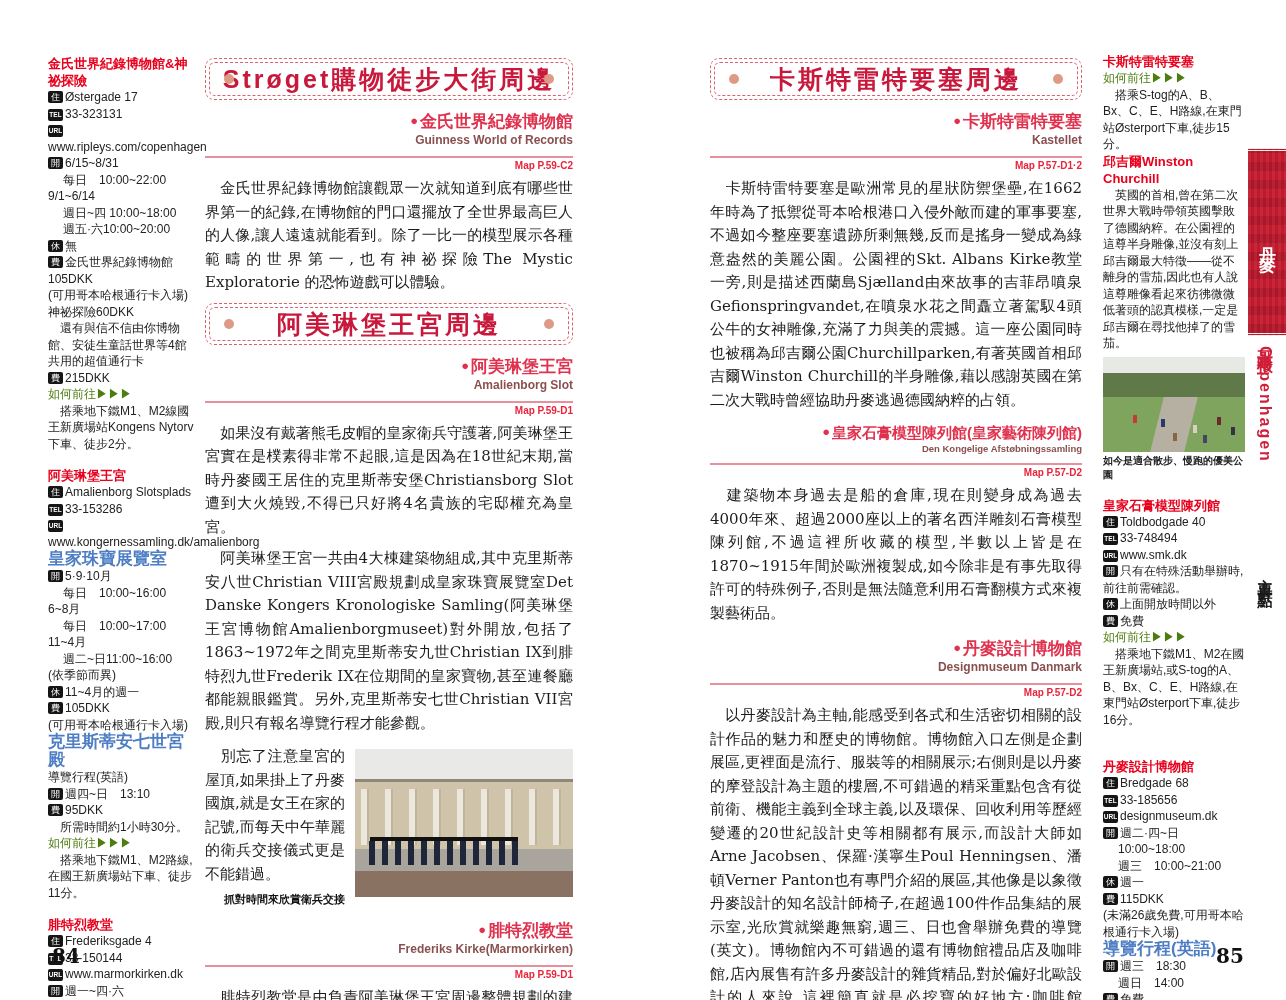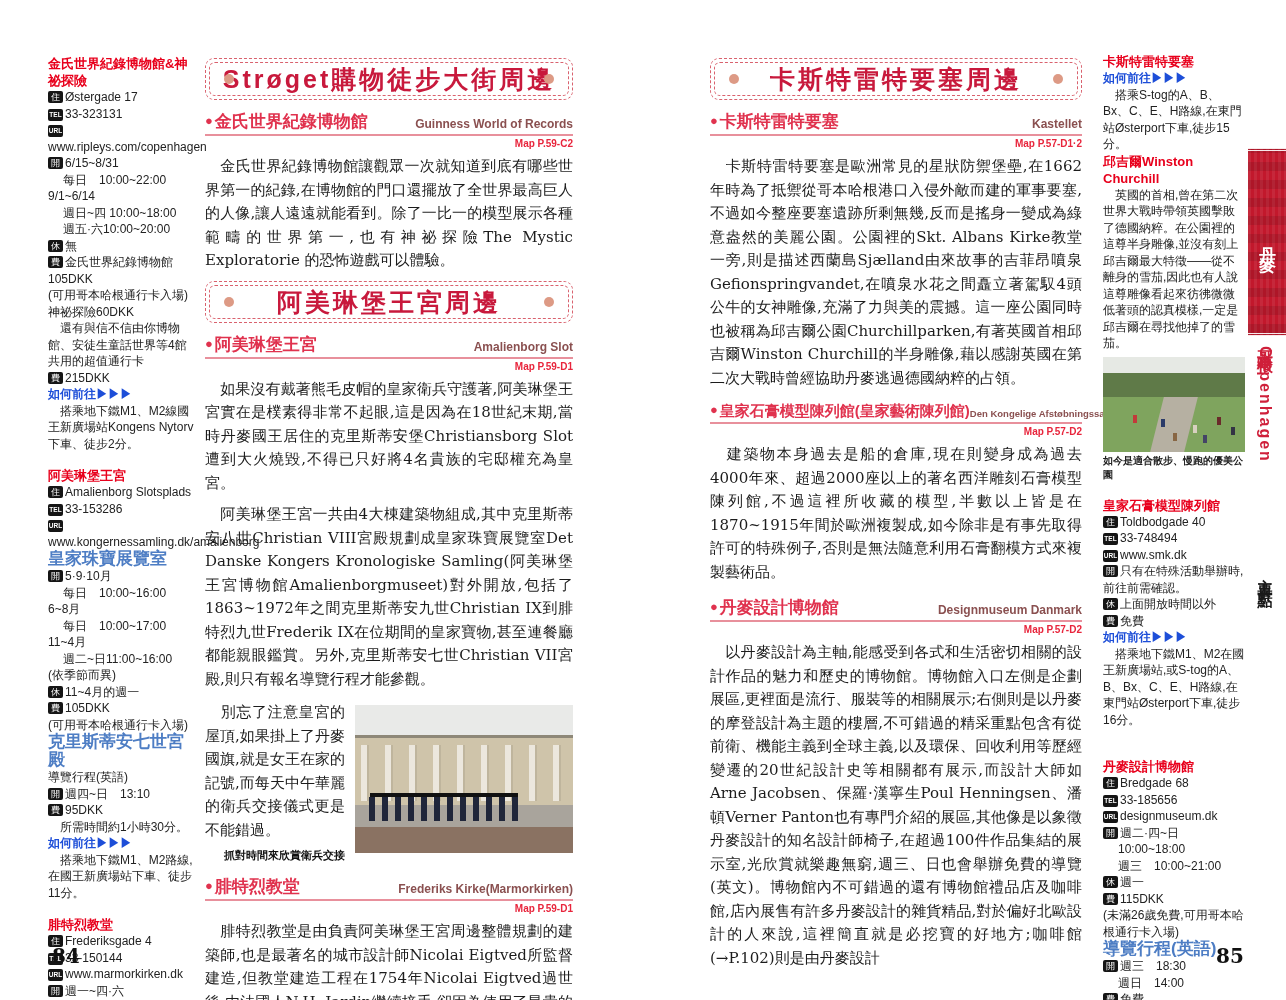--- a/index.html
+++ b/index.html
@@ -17,26 +17,26 @@
   
   .banner{border:1px dashed #d9626e;border-radius:9px;padding:3px;margin:0 0 10px;}
   .banner-in{border:1px dashed #d9626e;border-radius:6px;position:relative;
              text-align:center;color:#c8193c;font-weight:bold;font-size:25px;
              line-height:32px;letter-spacing:3px;font-family:"Liberation Sans",sans-serif;}
   .bdot{position:absolute;top:11px;width:10px;height:10px;border-radius:50%;background:#dd9a85;}
   .bdot.l{left:14px;} .bdot.r{right:14px;}
 
   
   .sechead{clear:both;border-bottom:2px solid #e8909c;margin:12px 0 2px;
-           display:flex;justify-content:space-between;align-items:flex-end;padding-bottom:1px;}
+           display:flex;justify-content:space-between;align-items:flex-end;padding-bottom:1px;flex-direction:column;}
   .sechead.first{margin-top:2px;}
   .sec-left{color:#e0324e;font-weight:bold;font-size:17px;white-space:nowrap;}
   .sec-left .bullet{font-size:13px;vertical-align:2px;margin-right:2px;}
   .sec-left.small{font-size:15px;}
-  .sec-en{color:#8a5050;font-weight:bold;font-size:12px;white-space:nowrap;padding-bottom:2px;}
+  .sec-en{color:#8a5050;font-weight:bold;font-size:12px;white-space:nowrap;padding-bottom:8px;}
   .sec-en.sm{font-size:9.5px;}
   .sec-map{color:#e8253c;font-weight:bold;font-size:10px;text-align:right;margin:1px 0 6px;}
 
   
   .para{font-family:"DejaVu Serif","Liberation Serif",serif;font-size:15px;line-height:23.5px;
         text-align:justify;color:#1c1c1c;margin:0 0 8px;}
 
   
   .ph-wrap-r{float:right;width:218px;margin:4px 0 2px 10px;}
   .ph-wrap-l{float:left;width:162px;margin:4px 10px 0 0;}
@@ -57,21 +57,21 @@
   .ph-plaster::after{content:"";position:absolute;left:52px;top:74px;width:70px;height:18px;background:#a8863e;}
   .ph-park{height:95px;background:linear-gradient(#e6e9e4 0 16px,#5f7a48 16px 40px,#7fa45e 40px 100%);position:relative;overflow:hidden;}
   .ph-park::before{content:"";position:absolute;left:38%;top:40px;bottom:0;width:34px;transform:skewX(-14deg);background:#b6b0a2;}
   .ph-park::after{content:"";position:absolute;left:30px;top:58px;width:4px;height:8px;background:#c23a3a;
       box-shadow:28px 4px 0 #2a3a68,60px 10px 0 #d8d0c0,84px 2px 0 #6a2a2a,98px 12px 0 #334,70px 20px 0 #446,40px 18px 0 #864;}
 
   
   .sl{font:12px/16.5px "Liberation Sans",sans-serif;color:#222;}
   .sl-t{color:#e8001c;font-weight:bold;font-size:13px;line-height:17px;}
   .sl-s{color:#4d7dc4;font-weight:bold;font-size:17px;line-height:18px;}
-  .sl-o{color:#1d4ed8;font-weight:bold;}
+  .sl-o{color:#4d7c0f;font-weight:normal;}
   .sl-n{padding-left:15px;}
   .sl-g{height:15px;}
   .sl-c{font-weight:bold;font-size:10px;line-height:14px;margin-top:2px;}
   .sl-p{margin-top:5px;margin-bottom:2px;}
   .ic{display:inline-block;background:#151515;color:#fff;border-radius:2px;
       width:15px;height:12px;line-height:12px;font-size:9px;text-align:center;
       vertical-align:1px;margin-right:2px;font-family:"Liberation Sans",sans-serif;}
   .ic-tel,.ic-url{font-size:6.5px;letter-spacing:0;font-weight:bold;}
 
   

